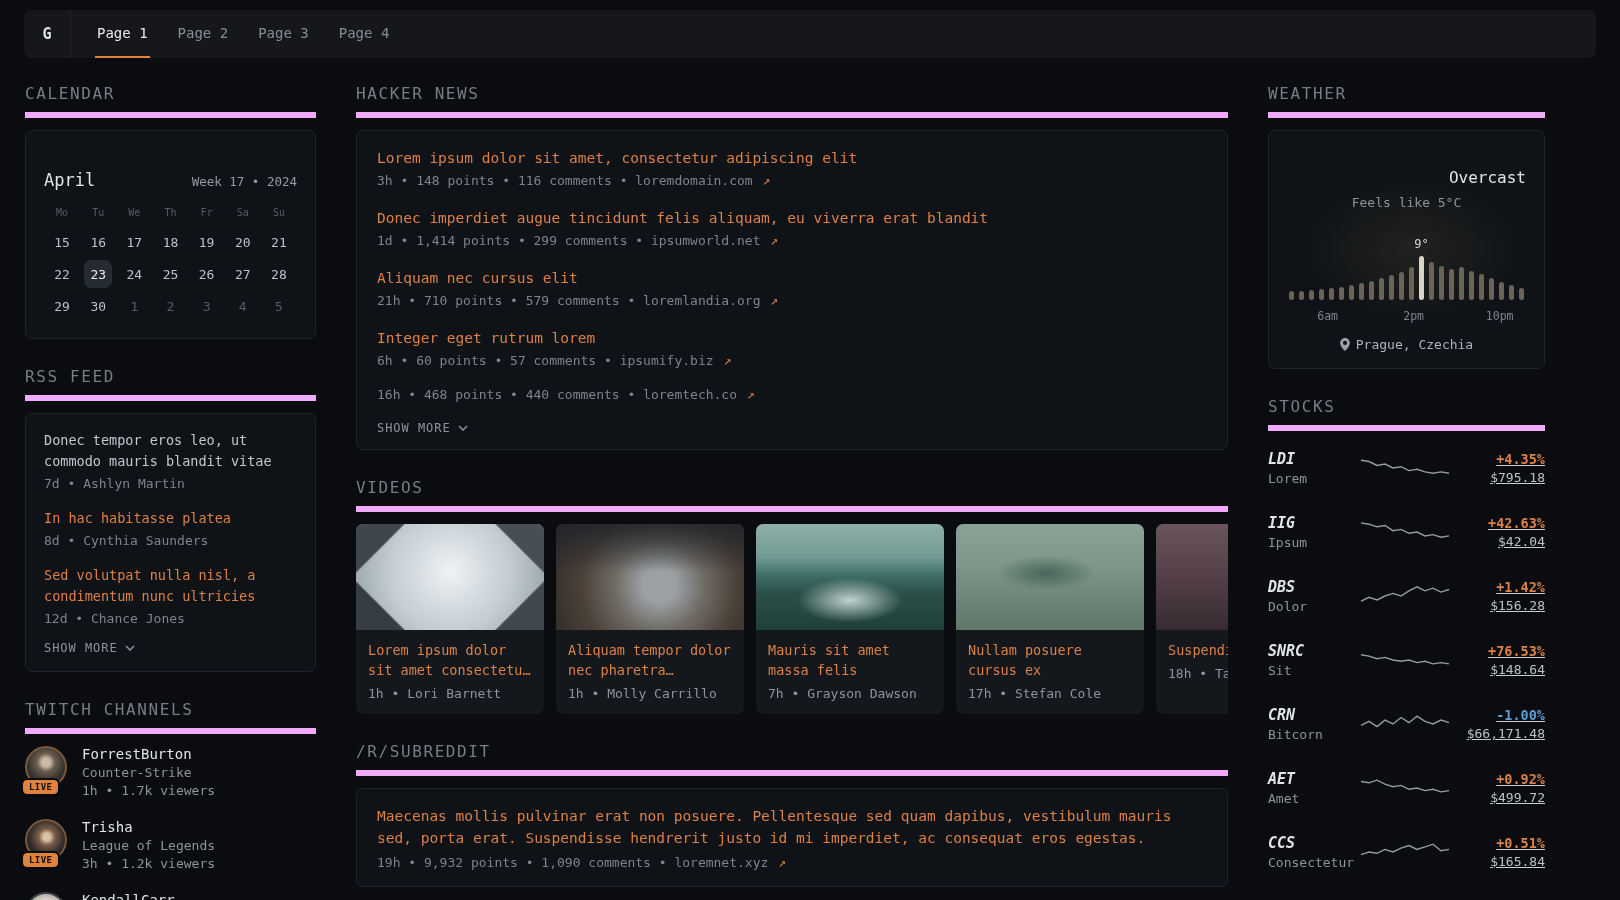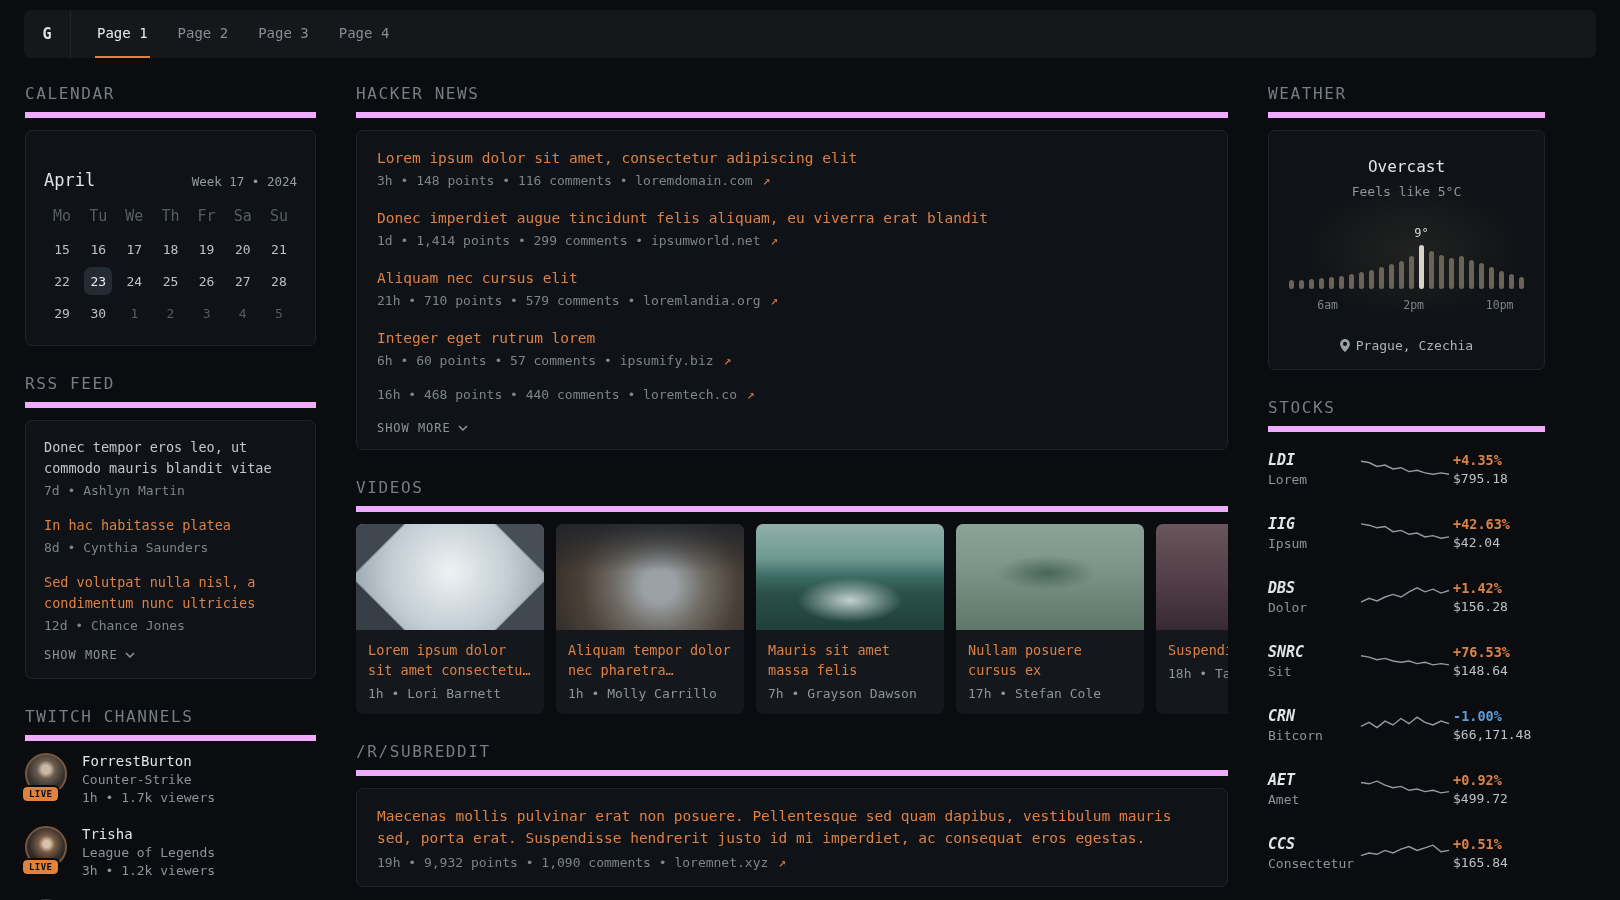--- a/index.html
+++ b/index.html
@@ -47,21 +47,21 @@
     background: #0f1216; border: 1px solid #1f252c; border-radius: 7px;
     padding: 16px 18px;
   }
 
   
   .cal-head { display: flex; justify-content: space-between; align-items: baseline; }
   .cal-month { font-size: 17px; color: #e2e5e8; margin-top: 23px; }
   .cal-sub { font-size: 12.5px; color: #949ba2; }
   .cal-grid { display: grid; grid-template-columns: repeat(7, 1fr); justify-items: center; }
   .cal-grid.dow { margin-top: 17px; }
-  .dow span { font-size: 15px; color: #565d65; }
+  .dow span { font-size: 10px; color: #565d65; }
   .cal-grid.days { margin-top: 8px; }
   .day {
     width: 28px; height: 28px; margin: 2px 0;
     display: flex; align-items: center; justify-content: center;
     font-size: 13px; color: #bcc2c8; border-radius: 7px;
   }
   .day.out { color: #565d65; }
   .day.sel { background: #252b32; color: #eaedf0; }
 
   
@@ -130,50 +130,50 @@
   .vtitle { font-size: 13.5px; line-height: 20px; color: #de8145; }
   .vmeta { font-size: 13px; color: #8d949b; margin-top: 6px; }
 
   
   .weather-card {
     text-align: center; padding: 18px 18px 16px 18px;
     background:
       radial-gradient(ellipse 58% 42% at 52% 50%, rgba(125,118,88,.16), transparent 72%),
       #0f1216;
   }
-  .wcond { font-size: 16px; color: #e2e5e8; margin-top: 8px; }
+  .wcond { font-size: 16px; color: #e2e5e8; margin-top: 19px; text-align: right; }
   .wfeels { font-size: 13px; color: #8d949b; margin-top: 8px; }
   .wbars {
     margin-top: 44px; height: 46px;
     display: flex; align-items: flex-end; justify-content: space-between;
     padding: 0 2px;
   }
   .wbar { width: 5px; border-radius: 3px; background: #6a6458; position: relative; }
   .wbar.hl { background: #d8d5c8; }
   .wtemp {
     position: absolute; top: -19px; left: 50%; transform: translateX(-50%);
     font-size: 12px; color: #d3d6d9;
   }
   .wtimes { position: relative; height: 14px; margin-top: 9px; }
   .wtimes span {
     position: absolute; transform: translateX(-50%);
     font-size: 11.5px; color: #7d848c;
   }
   .wloc {
-    margin-top: 26px; font-size: 13px; color: #aeb4ba;
+    margin-top: 14px; font-size: 13px; color: #aeb4ba;
     display: flex; align-items: center; justify-content: center; gap: 6px;
   }
 
   
   .stock-row { display: flex; align-items: center; margin-bottom: 14px; height: 50px; cursor: pointer; }
   .stock-id { width: 88px; }
   .ssym { font-size: 15px; font-weight: bold; color: #e2e5e8; font-style: italic; }
   .sname { font-size: 13px; color: #8d949b; margin-top: 3px; }
   .spark { flex: 1; display: flex; justify-content: center; align-items: center; }
-  .stock-val { width: 92px; text-align: left; }
+  .stock-val { width: 92px; text-align: right; text-decoration: underline; }
   .schg { font-size: 13.5px; font-weight: bold; color: #de8145; }
   .schg.neg { color: #5c9ed9; }
   .sprice { font-size: 13px; color: #bcc2c8; margin-top: 3px; }
 </style>
 </head>
 <body>
 
 <div class="page">
 
   <header class="topbar">

